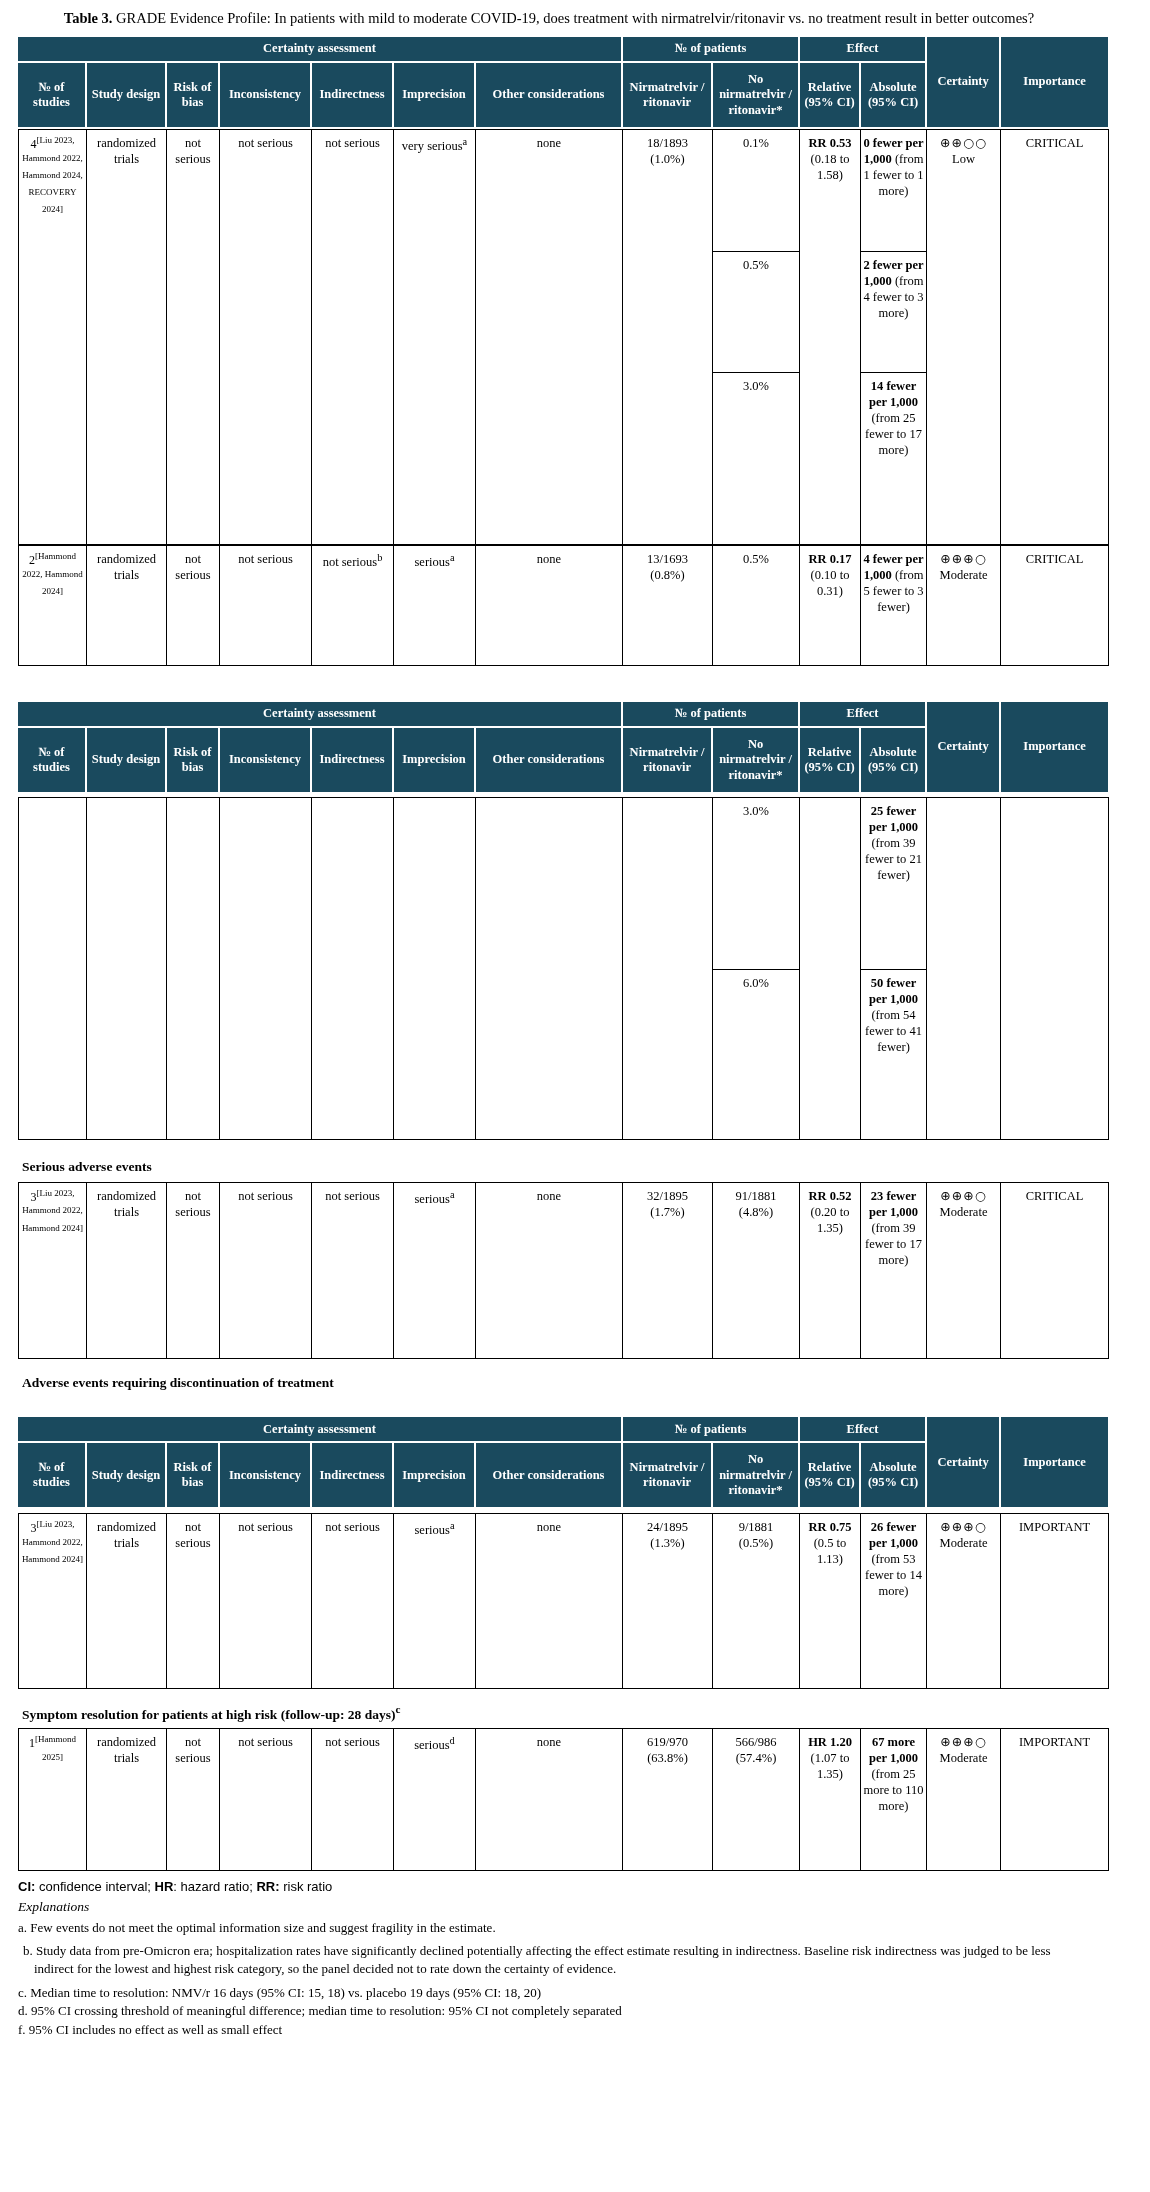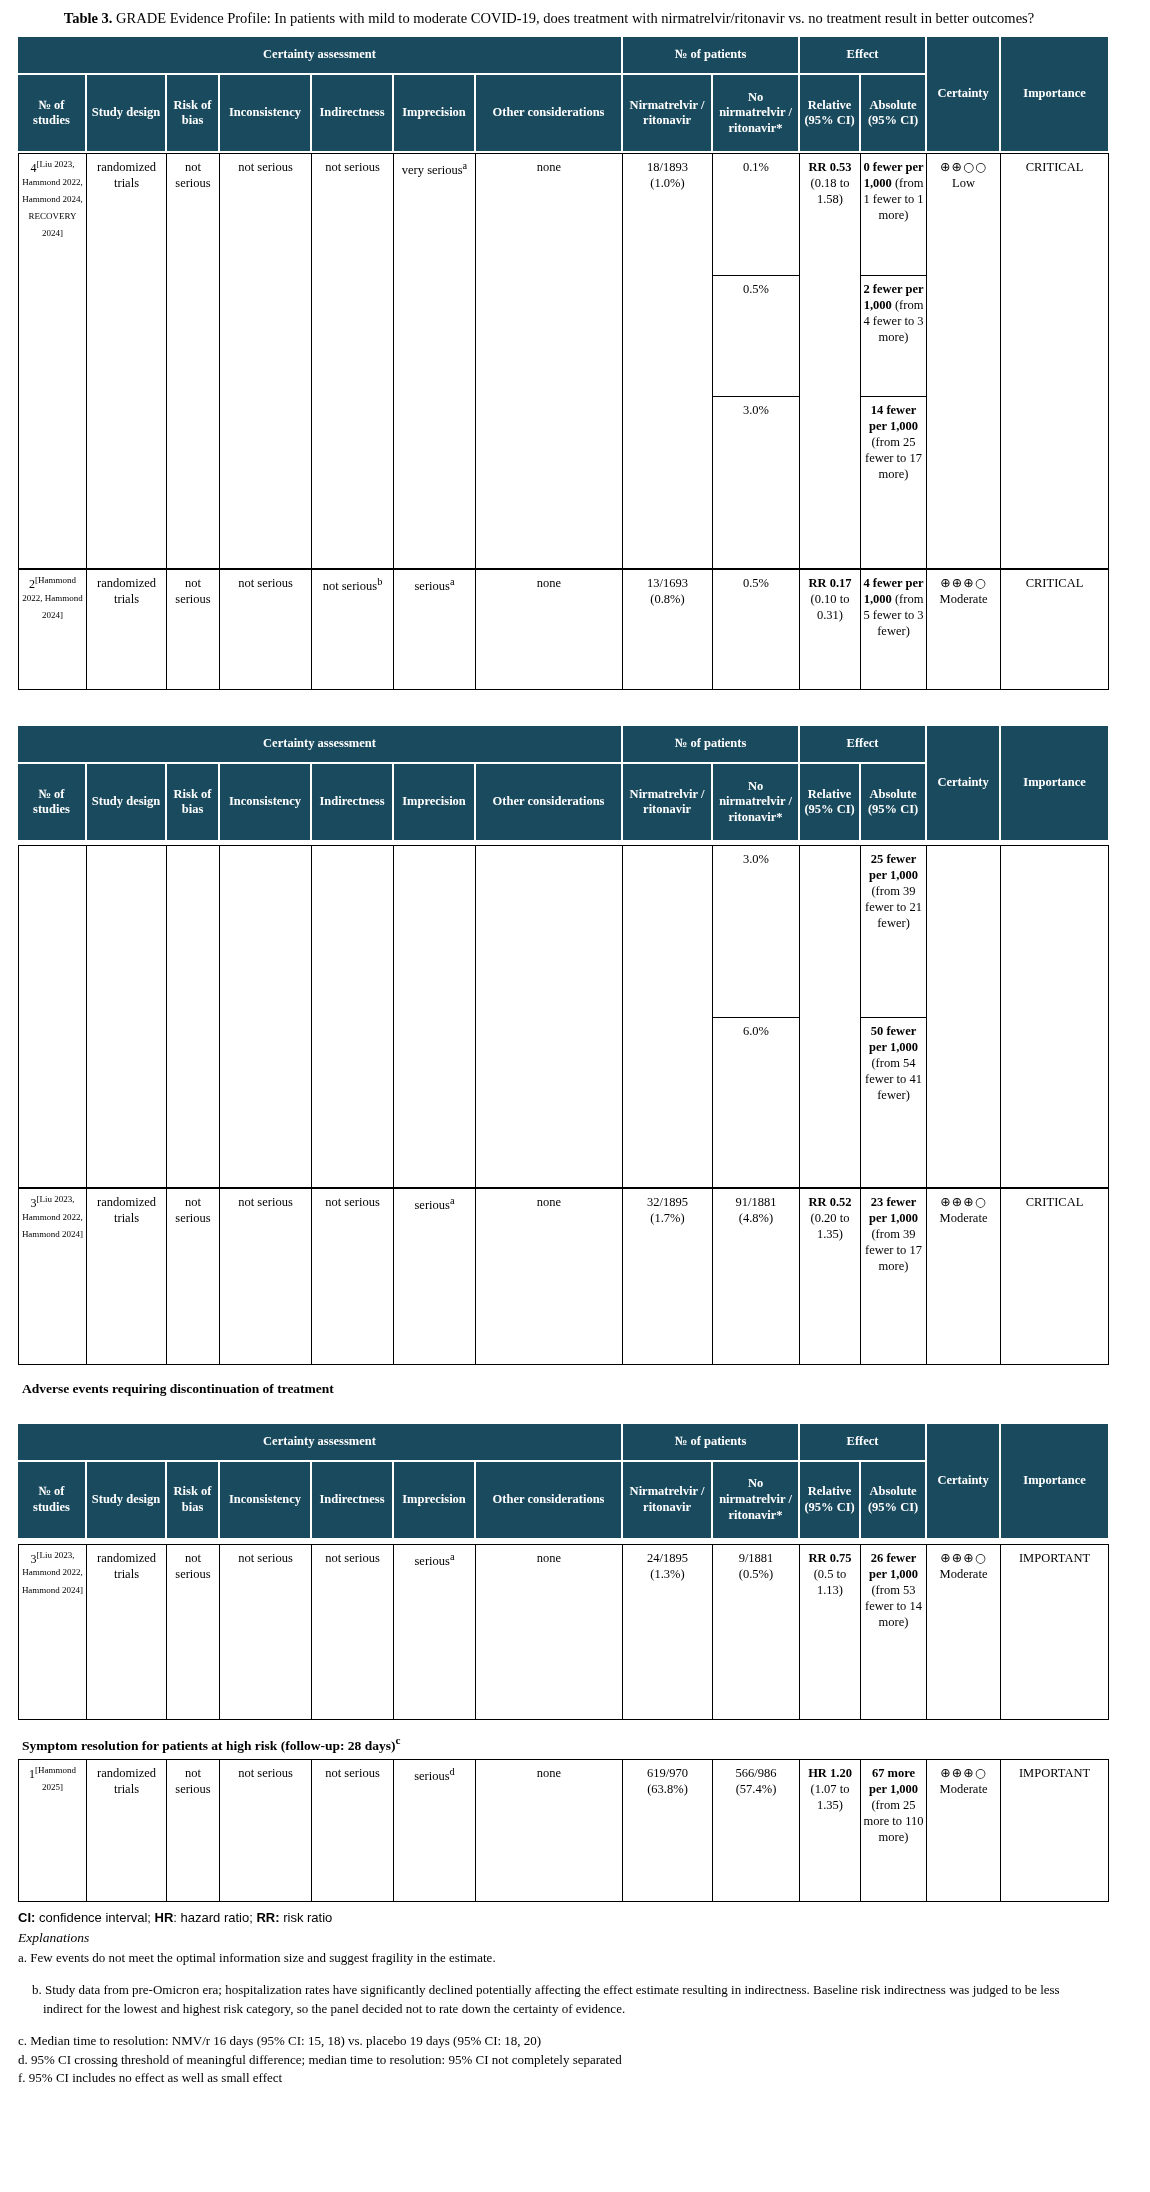--- a/index.html
+++ b/index.html
@@ -4,21 +4,21 @@
 <style>
   html,body{margin:0;padding:0;background:#fff;}
   body{width:1150px;min-height:2192px;overflow:hidden;color:#000;
        font-family:"Liberation Serif","DejaVu Serif",serif;}
   .page{padding:8px 0 0 18px;width:1110px;}
   .title{font-size:14.5px;line-height:1.4;width:1062px;margin:0 0 9px 0;text-align:center;}
   .title .tb{font-weight:bold;}
 
   table.grade{border-collapse:collapse;table-layout:fixed;width:1090px;}
   .head th{background:#1a4a5e;color:#fff;font-weight:bold;font-size:12.5px;
-           text-align:center;vertical-align:middle;padding:7px 2px;line-height:1.25;
+           text-align:center;vertical-align:middle;padding:1px 2px;line-height:1.25;
            border:0 solid #fff;border-right-width:2px;border-bottom-width:2px;}
   .head th.last{border-right-width:0;}
   .head tr.g th{height:22px;}
   .head tr.s th{height:62px;}
 
   .btab td{border:1px solid #000;text-align:center;vertical-align:top;
            font-size:12.5px;line-height:1.28;padding:5px 2px;}
   .b{font-weight:bold;}
   .num{font-size:12px;}
   .refs{font-size:9px;vertical-align:super;}
@@ -257,20 +257,21 @@
       <td rowspan="2"></td>
       <td rowspan="2"></td>
     </tr>
     <tr style="height:170px">
       <td>6.0%</td>
       <td><span class="b">50 fewer per 1,000</span> <span>(from 54 fewer to 41 fewer)</span></td>
     </tr>
   </tbody>
     </table>
 
+  <p class="sect m-sect3">Serious adverse events</p>
 
   <table class="grade btab">
     <colgroup>
         <col style="width:68px">
         <col style="width:80px">
         <col style="width:53px">
         <col style="width:92px">
         <col style="width:82px">
         <col style="width:82px">
         <col style="width:147px">
@@ -447,19 +448,19 @@
           </td>
       <td>IMPORTANT</td>
     </tr>
   </tbody>
     </table>
 
   <div class="foot">
     <p class="abbr" style="margin:0"><span class="b">CI:</span><span> confidence interval; </span><span class="b">HR</span><span>: hazard ratio; </span><span class="b">RR:</span><span> risk ratio</span></p>
     <p class="expl" style="margin:1px 0 1px 0">Explanations</p>
     <p class="fitem" style="margin:0">a. Few events do not meet the optimal information size and suggest fragility in the estimate.</p>
-    <p class="fitem" style="margin:14px">b. Study data from pre-Omicron era; hospitalization rates have significantly declined potentially affecting the effect estimate resulting in indirectness. Baseline risk indirectness was judged to be less indirect for the lowest and highest risk category, so the panel decided not to rate down the certainty of evidence.</p>
+    <p class="fitem" style="margin:5px">b. Study data from pre-Omicron era; hospitalization rates have significantly declined potentially affecting the effect estimate resulting in indirectness. Baseline risk indirectness was judged to be less indirect for the lowest and highest risk category, so the panel decided not to rate down the certainty of evidence.</p>
     <p class="fitem" style="margin:0">c. Median time to resolution: NMV/r 16 days (95% CI: 15, 18) vs. placebo 19 days (95% CI: 18, 20)</p>
     <p class="fitem" style="margin:0">d. 95% CI crossing threshold of meaningful difference; median time to resolution: 95% CI not completely separated</p>
     <p class="fitem" style="margin:0">f. 95% CI includes no effect as well as small effect</p>
   </div>
 
 </div>
 
 </body></html>

